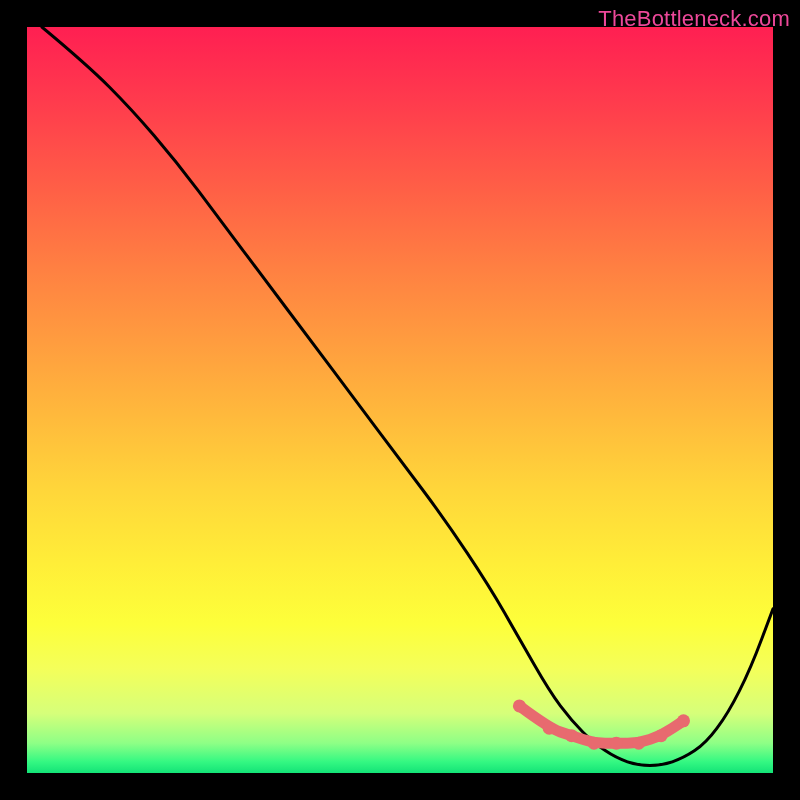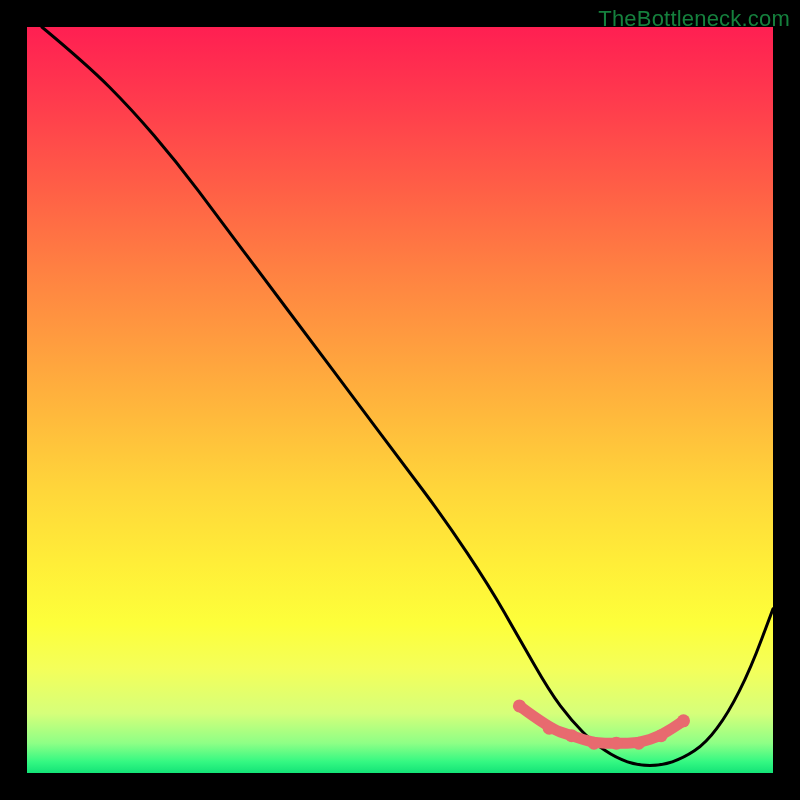--- a/index.html
+++ b/index.html
@@ -9,21 +9,21 @@
     width: 800px;
     height: 800px;
     background: #000;
   }
   .watermark {
     position: absolute;
     top: 6px;
     right: 10px;
     font-family: Arial, Helvetica, sans-serif;
     font-size: 22px;
-    color: #15803d;
+    color: #ec4899;
     font-weight: 500;
     letter-spacing: 0.2px;
     z-index: 10;
   }
   .plot-area {
     position: absolute;
     left: 27px;
     top: 27px;
     width: 746px;
     height: 746px;

